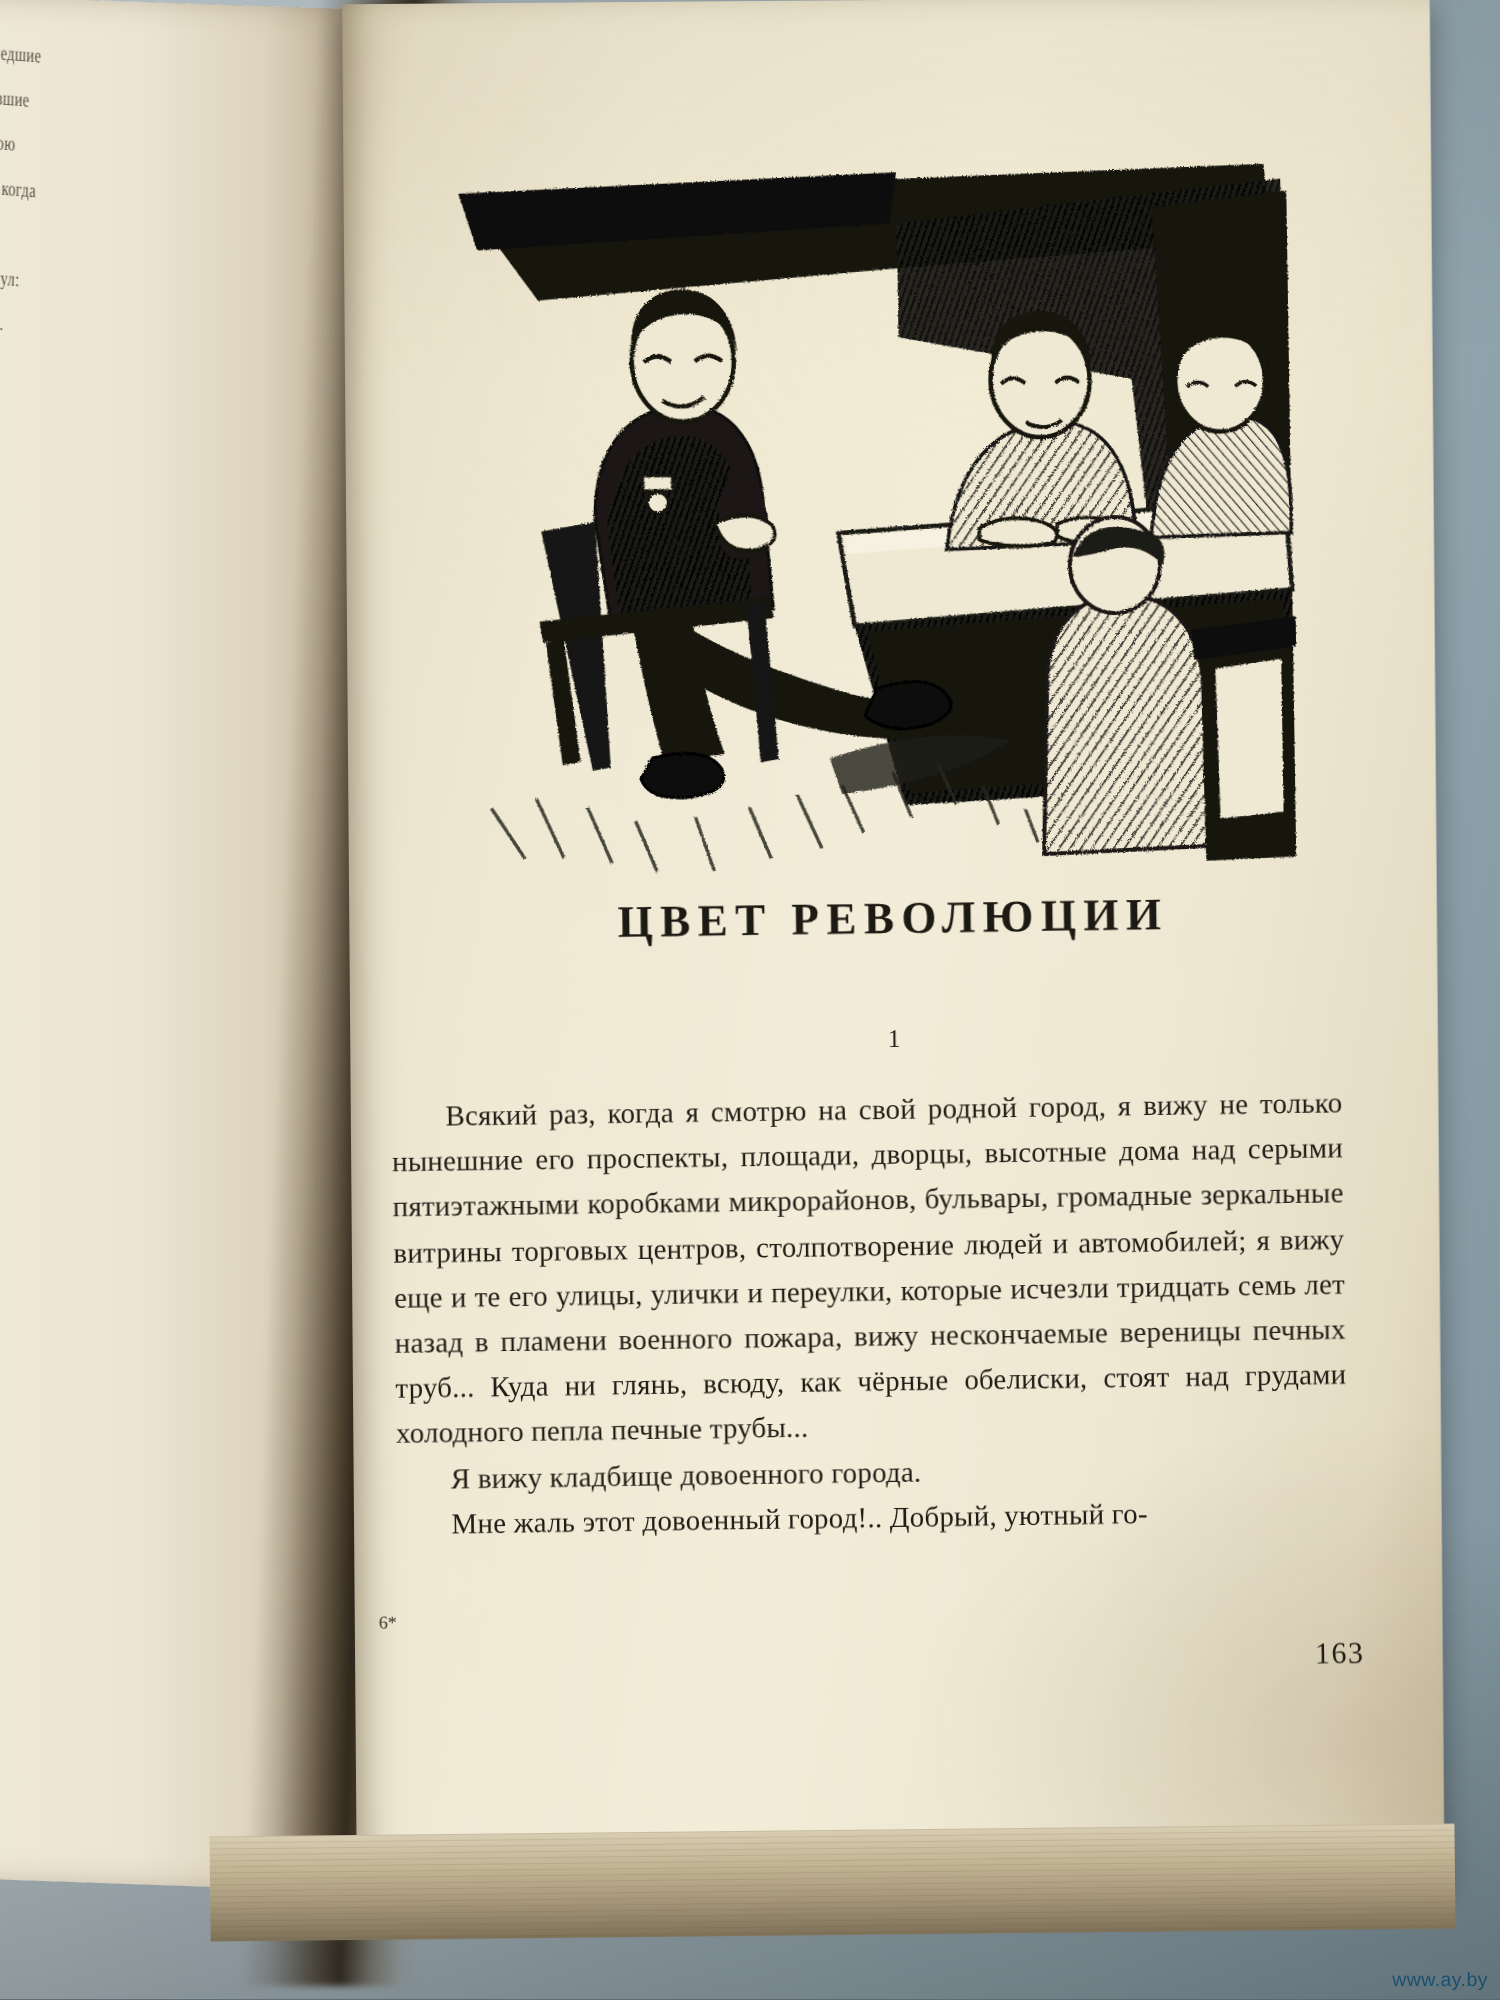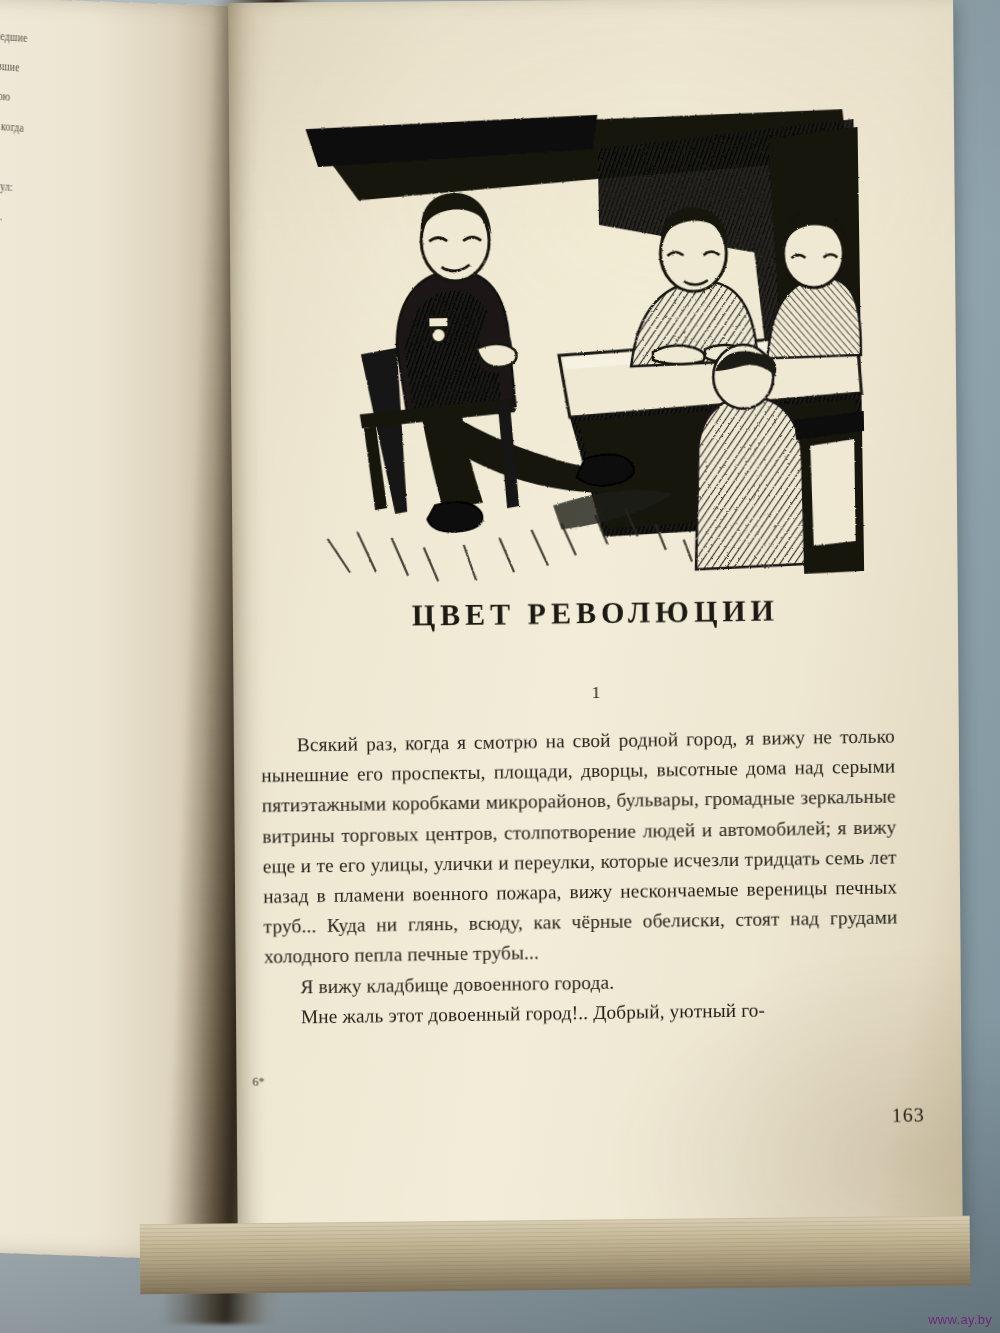--- a/index.html
+++ b/index.html
@@ -180,37 +180,36 @@
   .folio-note {
     position: absolute;
     left: 16px;
     top: 1072px;
     font-size: 12px;
     color: #3a352a;
     transform: rotate(-0.4deg);
   }
   .page-number {
     position: absolute;
-    right: 37px;
+    right: 52px;
     top: 1094px;
     font-size: 20px;
     letter-spacing: 1px;
     color: #1f1c15;
     transform: rotate(-0.6deg);
-    margin-top: 12px;
   }
 
   
   .watermark {
     position: absolute;
     right: 8px;
     bottom: 6px;
     font-family: "Liberation Sans", sans-serif;
     font-size: 13px;
-    color: #701a75;
+    color: #0c4a6e;
     opacity: .85;
     letter-spacing: .3px;
     text-align: center;
   }
 </style>
 </head>
 <body>
 
 <div id="page">
 

